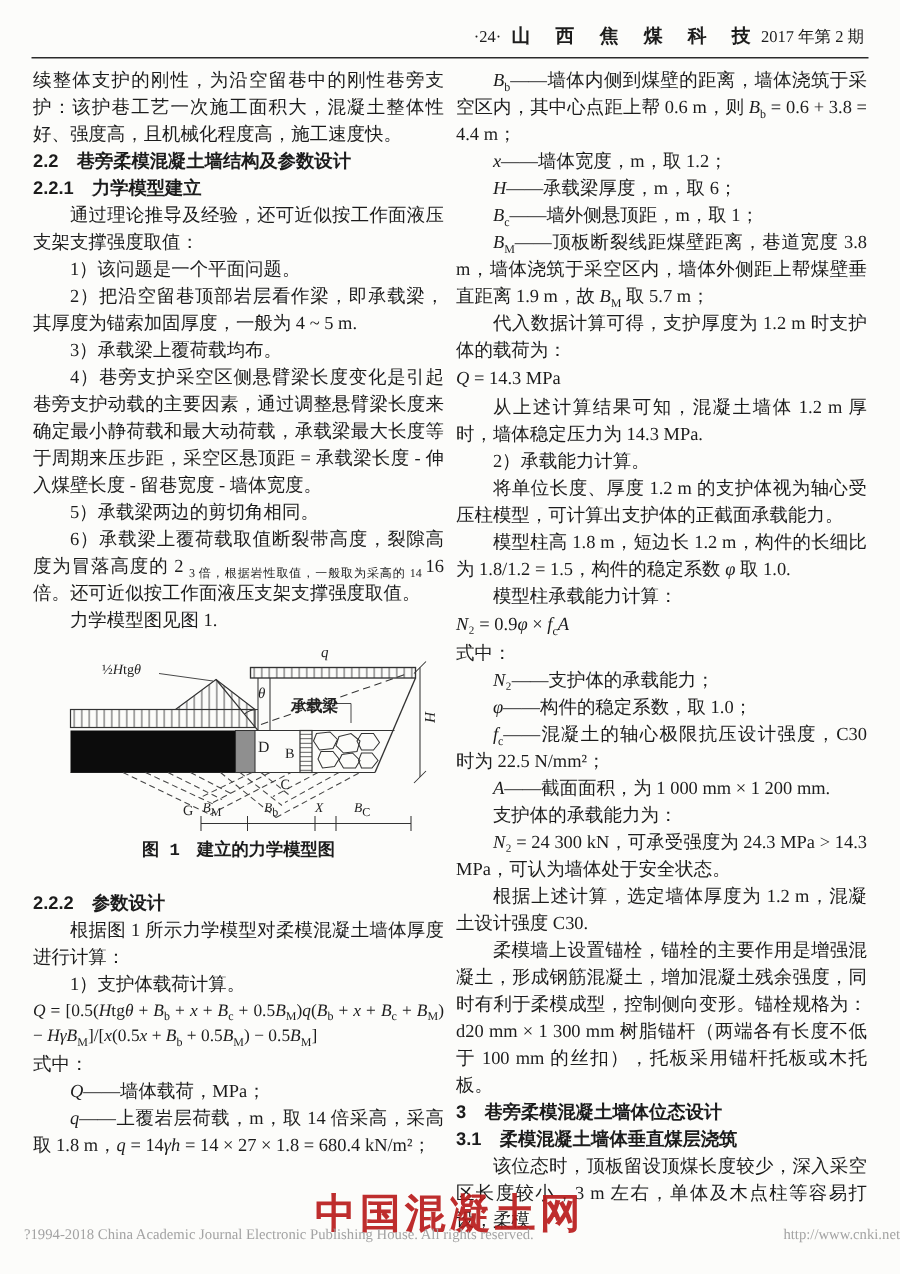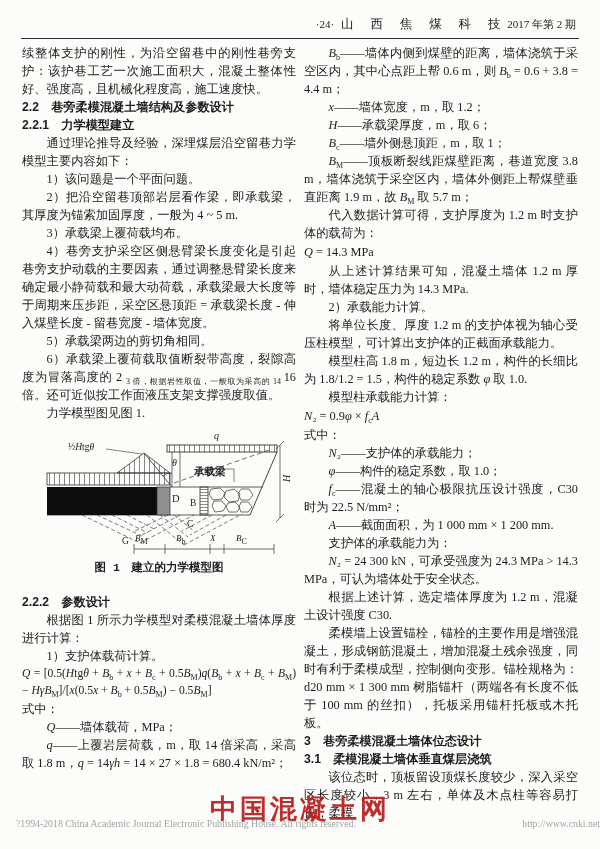--- a/index.html
+++ b/index.html
@@ -4,21 +4,21 @@
 <style>
   html,body{margin:0;padding:0}
   body{
     width:600px;height:849px;overflow:hidden;position:relative;
     background:#fcfcfa;color:#1c1c1c;
     font-family:"Liberation Serif","DejaVu Serif",serif;
   }
   
   .header{display:flex;justify-content:flex-end;align-items:baseline;
     padding:16px 24px 5px;font-size:11px;}
-  .journal{font-size:12.5px;font-weight:400;letter-spacing:0.55em;text-indent:0.55em}
+  .journal{font-size:12.5px;font-weight:700;letter-spacing:0.55em;text-indent:0.55em}
   .issue{font-size:11px}
   .rule{border-top:1.6px solid #2b2b2b;margin:0 21px}
   
   .cols{display:flex;gap:8px;padding:5px 22px 0}
   .col{width:274px;font-size:12.3px;line-height:18px;text-align:justify}
   .blk{margin:0}
   .blk.p{text-indent:2em}
   .blk.pc{text-indent:0}
   .blk.h{font-family:"Liberation Sans","DejaVu Sans",sans-serif;font-weight:bold;
     font-size:12.2px;text-indent:0}
@@ -64,21 +64,21 @@
 </div>
 <div class="rule"></div>
 
 <div class="cols">
 
   <div class="col">
     <div>
         <div class="blk pc">续整体支护的刚性，为沿空留巷中的刚性巷旁支护：该护巷工艺一次施工面积大，混凝土整体性好、强度高，且机械化程度高，施工速度快。</div>
         <div class="blk h">2.2　巷旁柔模混凝土墙结构及参数设计</div>
         <div class="blk h">2.2.1　力学模型建立</div>
-        <div class="blk p">通过理论推导及经验，深埋煤层沿空留巷力学模型主要内容如下：</div>
+        <div class="blk p">通过理论推导及经验，还可近似按工作面液压支架支撑强度取值：</div>
         <div class="blk p">1）该问题是一个平面问题。</div>
         <div class="blk p">2）把沿空留巷顶部岩层看作梁，即承载梁，其厚度为锚索加固厚度，一般为 4 ~ 5 m.</div>
         <div class="blk p">3）承载梁上覆荷载均布。</div>
         <div class="blk p">4）巷旁支护采空区侧悬臂梁长度变化是引起巷旁支护动载的主要因素，通过调整悬臂梁长度来确定最小静荷载和最大动荷载，承载梁最大长度等于周期来压步距，采空区悬顶距 = 承载梁长度 - 伸入煤壁长度 - 留巷宽度 - 墙体宽度。</div>
         <div class="blk p">5）承载梁两边的剪切角相同。</div>
         <div class="blk p">6）承载梁上覆荷载取值断裂带高度，裂隙高度为冒落高度的 2 <sub> 3 倍，根据岩性取值，一般取为采高的 14 </sub> 16 倍。还可近似按工作面液压支架支撑强度取值。</div>
         <div class="blk p">力学模型图见图 1.</div>
       </div>
 
     <div class="figure">

